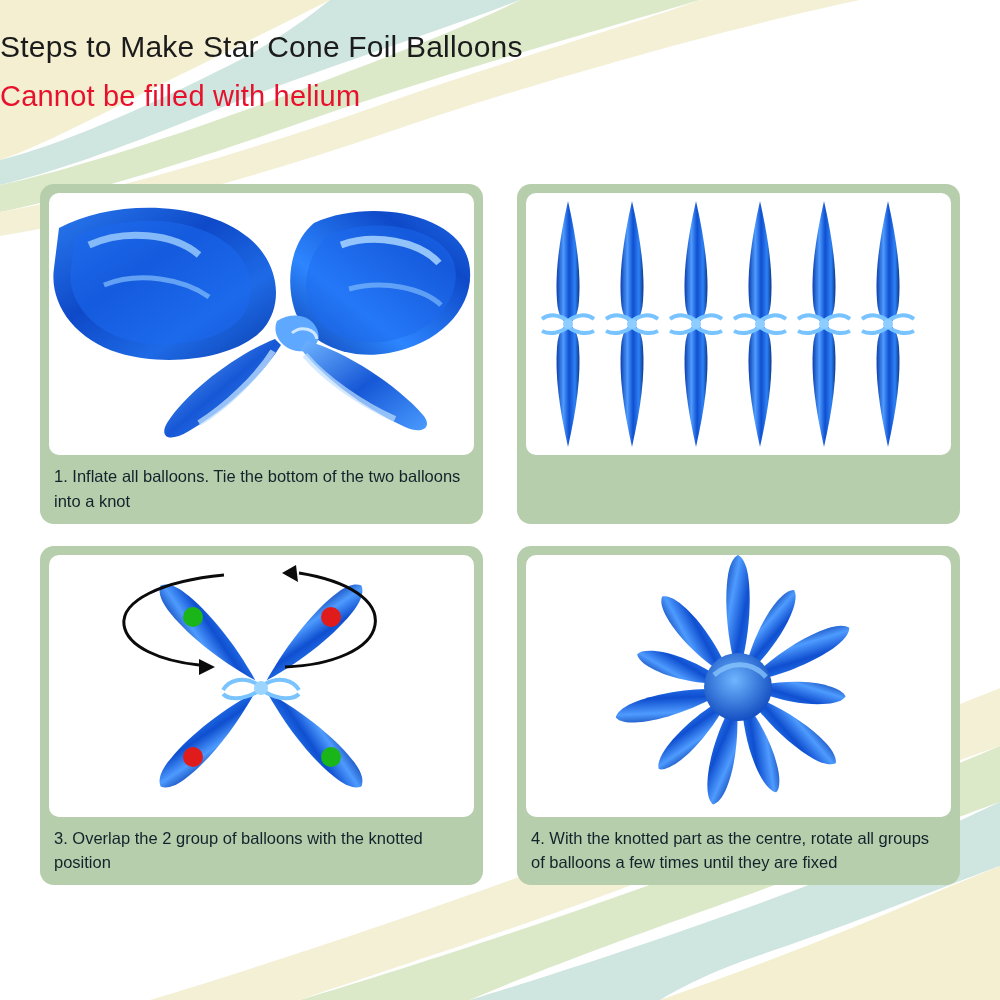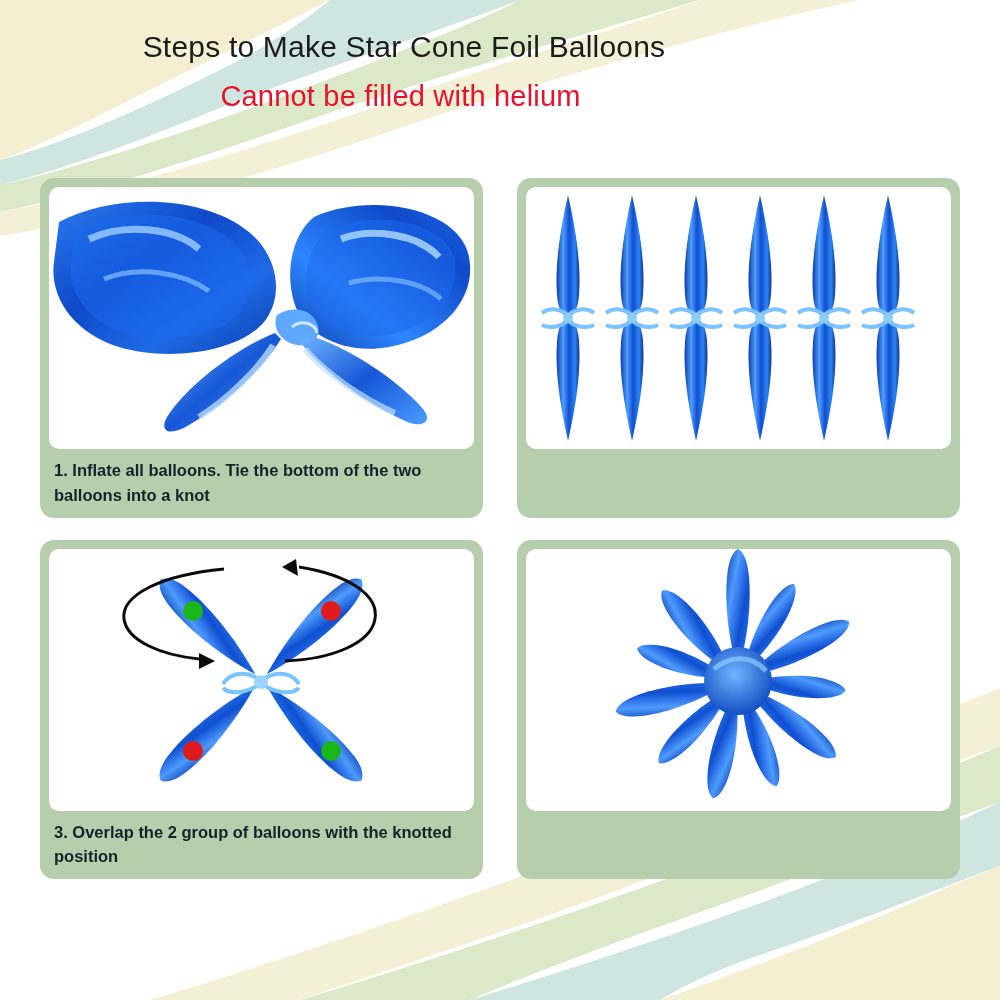--- a/index.html
+++ b/index.html
@@ -25,50 +25,49 @@
   .decor {
     position: absolute;
     inset: 0;
     pointer-events: none;
   }
   .title-wrap {
     position: absolute;
     top: 30px;
     left: 0;
     width: 808px;
-    text-align: center;
+    text-align: left;
     z-index: 5;
   }
   .main-title {
     font-size: 30px;
     color: #1b1b1b;
     font-family: "Liberation Sans", sans-serif;
     letter-spacing: 0.2px;
     margin: 0;
     font-weight: 400;
   }
   .sub-title {
     font-size: 29px;
     color: #e8112d;
     margin: 16px 7px 0 0;
     font-weight: 400;
     letter-spacing: 0.2px;
   }
 
   .grid {
     position: absolute;
-    top: 178px;
+    top: 184px;
     left: 40px;
     width: 920px;
     display: grid;
     grid-template-columns: 443px 443px;
     grid-column-gap: 34px;
     grid-row-gap: 22px;
     z-index: 4;
-    font-weight: bold;
   }
   .card {
     background: #b6ceac;
     border-radius: 14px;
     padding: 0;
     overflow: hidden;
     position: relative;
     box-sizing: border-box;
   }
   .card-photo {
@@ -306,16 +305,17 @@
                 <path d="M0,-10 C10,-38 13,-68 9,-88 C7,-98 4,-104 0,-106 C-4,-104 -7,-98 -9,-88 C-13,-68 -10,-38 0,-10 Z" fill="url(#cone4)"></path>
               </g>
             <g transform="rotate(320)">
                 <path d="M0,-10 C11,-42 14,-76 10,-98 C8,-110 4,-116 0,-118 C-4,-116 -8,-110 -10,-98 C-14,-76 -11,-42 0,-10 Z" fill="url(#cone4)"></path>
               </g>
             <circle cx="0" cy="0" r="34" fill="url(#core4)"></circle>
             <path d="M-24,-12 C-8,-26 14,-26 28,-10" stroke="#8fcaff" stroke-width="5" fill="none" opacity="0.7"></path>
           </g>
         </svg>
       </div>
+      <div class="card-caption">4. With the knotted part as the centre,  rotate all groups of balloons a few times until they are fixed</div>
     </div>
 
   </div>
 </div>
 
 </body></html>

